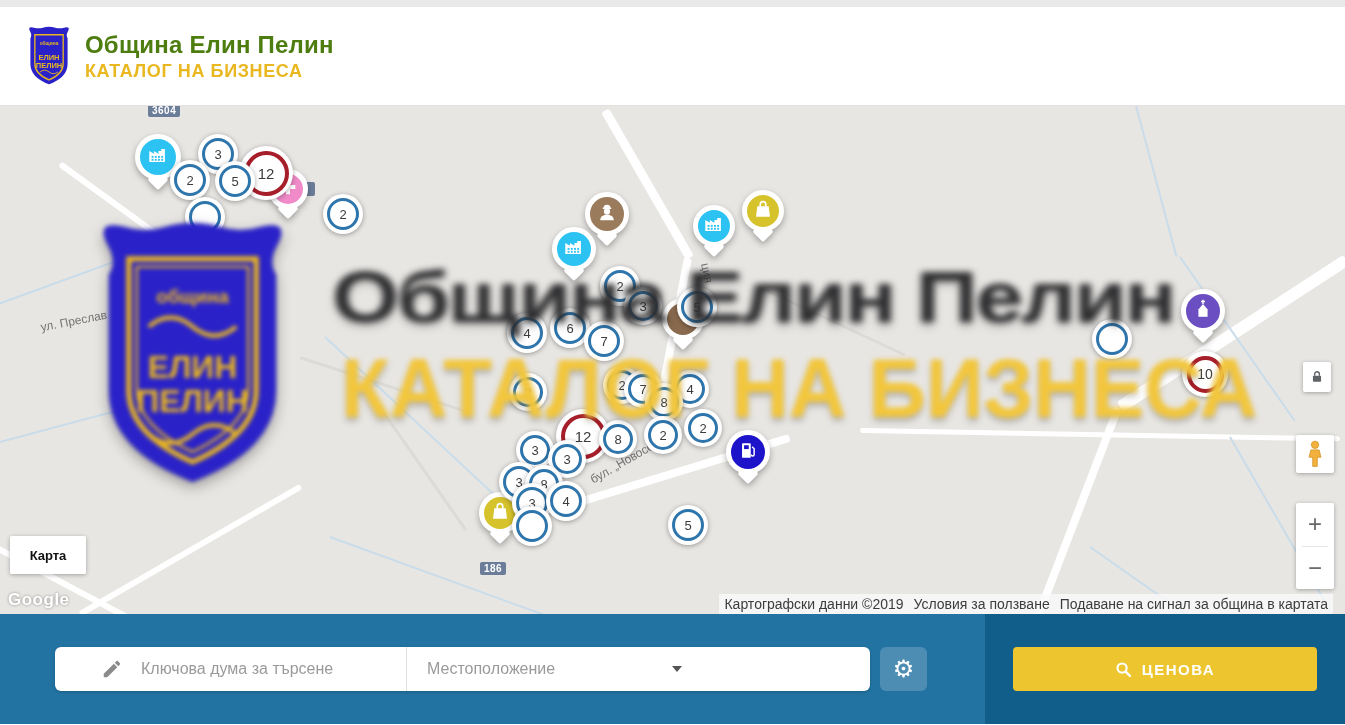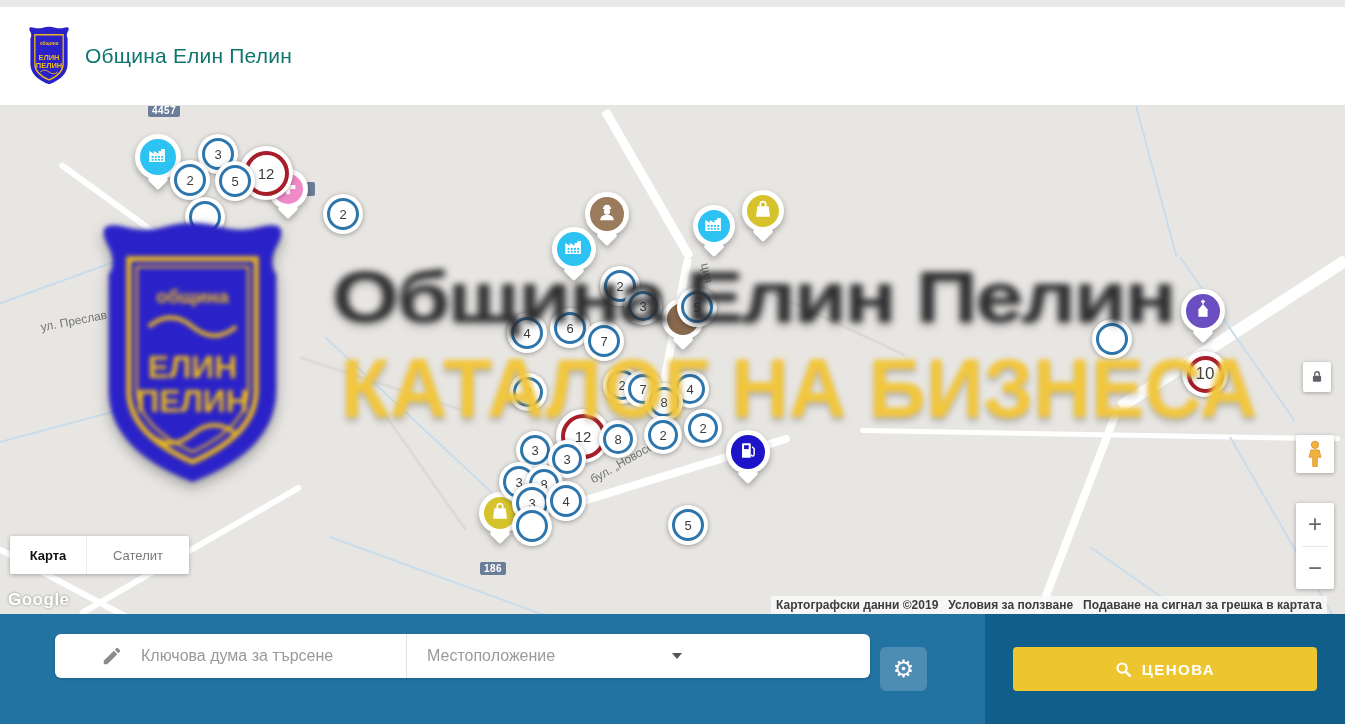--- a/index.html
+++ b/index.html
@@ -2,21 +2,21 @@
 <html><head>
 <meta charset="utf-8">
 <style>
   html,body{margin:0;padding:0;}
   body{width:1345px;height:725px;overflow:hidden;font-family:"Liberation Sans",sans-serif;background:#fff;position:relative;}
 
   
   .topstrip{height:7px;background:#e9e9e9;}
   header{height:99px;background:#fff;border-bottom:1px solid #e2e2e2;display:flex;align-items:center;justify-content:space-between;padding:0 25px;box-sizing:border-box;}
   .logo{display:flex;align-items:center;gap:12px;cursor:pointer;}
-  .logo-title{font-size:21px;font-weight:normal;color:#0f766e;letter-spacing:.2px;}
+  .logo-title{font-size:24px;font-weight:bold;color:#4d7c0f;letter-spacing:.2px;}
   .logo-sub{font-size:18px;font-weight:bold;color:#e9b71f;letter-spacing:.6px;margin-top:2px;}
   nav{display:flex;gap:34px;align-items:center;}
   .nav-item{font-size:15px;font-weight:bold;color:#2f2f33;cursor:pointer;white-space:nowrap;}
   .nav-item span{display:inline-block;transform:scaleX(.92);transform-origin:center;}
 
   
   .map{position:relative;width:1345px;height:508px;background:#e8e6e3;overflow:hidden;}
   .road{position:absolute;background:#ffffff;border-radius:3px;transform-origin:left center;}
   .road.minor{background:#dddbd7;}
   .creek{position:absolute;height:2px;background:#c9dcea;transform-origin:left center;}
@@ -42,28 +42,28 @@
   .maptype .mt{background:#fff;height:38px;display:flex;align-items:center;justify-content:center;font-size:13px;cursor:pointer;}
   .mt-map{width:76px;font-weight:bold;color:#111;}
   .mt-sat{width:102px;color:#787878;border-left:1px solid #ececec;}
   .gbtn{position:absolute;background:#fff;box-shadow:0 1px 4px rgba(0,0,0,.3);border-radius:2px;display:flex;align-items:center;justify-content:center;cursor:pointer;z-index:5;}
   .lock-btn{left:1303px;top:256px;width:28px;height:30px;}
   .pegman-btn{left:1296px;top:329px;width:38px;height:38px;}
   .zoomctl{position:absolute;left:1296px;top:397px;width:38px;height:86px;background:#fff;border-radius:2px;box-shadow:0 1px 4px rgba(0,0,0,.3);display:flex;flex-direction:column;z-index:5;}
   .zoomctl .zbtn{flex:1;display:flex;align-items:center;justify-content:center;font-size:24px;color:#666;cursor:pointer;}
   .zoomctl .zdiv{height:1px;background:#e6e6e6;margin:0 6px;}
   .google-logo{position:absolute;left:8px;bottom:4px;color:#fff;font-size:17px;font-weight:bold;letter-spacing:.5px;text-shadow:0 0 3px rgba(0,0,0,.4);z-index:5;cursor:pointer;}
-  .attribution{position:absolute;right:18px;bottom:0;display:flex;z-index:5;font-size:12px;color:#3c3c3c;font-weight:bold;}
+  .attribution{position:absolute;right:12px;bottom:0;display:flex;z-index:5;font-size:14px;color:#3c3c3c;}
   .attribution span{background:rgba(250,250,250,.8);padding:2px 5px;white-space:nowrap;}
   .attribution .link{cursor:pointer;}
 
   
   .searchbar{position:relative;width:1345px;height:110px;background:#2273a2;}
   .right-panel{position:absolute;right:0;top:0;width:360px;height:110px;background:#115e8a;display:flex;align-items:center;justify-content:center;}
-  .fields{position:absolute;left:55px;top:20px;width:815px;height:44px;background:#fff;border-radius:6px;display:flex;align-items:stretch;box-shadow:0 1px 3px rgba(0,0,0,.2);}
+  .fields{position:absolute;left:55px;top:33px;width:815px;height:44px;background:#fff;border-radius:6px;display:flex;align-items:stretch;box-shadow:0 1px 3px rgba(0,0,0,.2);}
   .field{display:flex;align-items:center;color:#9a9a9a;font-size:16px;position:relative;}
   .field.keyword{width:305px;padding-left:46px;gap:16px;}
   .field.sel{width:255px;padding-left:20px;border-left:1px solid #e0e0e0;justify-content:space-between;padding-right:22px;cursor:pointer;}
   .field input{border:none;outline:none;font-size:16px;color:#555;width:210px;font-family:"Liberation Sans",sans-serif;}
   .field input::placeholder{color:#9a9a9a;}
   .chev{width:0;height:0;border-left:5px solid transparent;border-right:5px solid transparent;border-top:6px solid #555;}
   .gear-btn{position:absolute;left:880px;top:33px;width:47px;height:44px;background:#4d8cb3;border:none;border-radius:6px;color:#fff;font-size:24px;line-height:1;cursor:pointer;display:flex;align-items:center;justify-content:center;}
   .search-btn{width:304px;height:44px;background:#ecc52f;border:none;border-radius:4px;color:#fff;font-size:15px;font-weight:bold;letter-spacing:1.5px;display:flex;align-items:center;justify-content:center;gap:10px;cursor:pointer;font-family:"Liberation Sans",sans-serif;}
 </style>
 </head>
@@ -75,20 +75,21 @@
     <svg width="48" height="62" viewBox="0 0 108 140">
       <path d="M12 16 Q4 2 20 6 Q30 9 40 6 Q54 2 68 6 Q78 9 88 6 Q104 2 96 16 Q92 24 96 30 L96 88 Q96 118 54 134 Q12 118 12 88 L12 30 Q16 24 12 16 Z" fill="#2a22c8"></path>
       <path d="M22 22 L86 22 L86 88 Q86 110 54 124 Q22 110 22 88 Z" fill="none" stroke="#e9b71f" stroke-width="3"></path>
       <text x="54" y="46" text-anchor="middle" fill="#e9b71f" font-size="11" font-weight="bold" font-family="Liberation Sans, sans-serif">община</text>
       <text x="54" y="78" text-anchor="middle" fill="#e9b71f" font-size="17" font-weight="bold" font-family="Liberation Sans, sans-serif">ЕЛИН</text>
       <text x="54" y="96" text-anchor="middle" fill="#e9b71f" font-size="17" font-weight="bold" font-family="Liberation Sans, sans-serif">ПЕЛИН</text>
       <path d="M34 106 q10 -8 20 0 q10 8 20 0" fill="none" stroke="#e9b71f" stroke-width="2"></path>
     </svg>
     <div class="logo-text">
       <div class="logo-title">Община Елин Пелин</div>
+      <div class="logo-sub">КАТАЛОГ НА БИЗНЕСА</div>
     </div>
   </div>
 </header>
 
 <div class="map">
 
   <div class="road" style="left:60px;top:55px;width:190px;height:6px;transform:rotate(36deg);"></div>
   <div class="road" style="left:605px;top:0;width:170px;height:9px;transform:rotate(60deg);"></div>
   <div class="road" style="left:688px;top:148px;width:186px;height:8px;transform:rotate(101deg);"></div>
   <div class="road" style="left:560px;top:398px;width:240px;height:8px;transform:rotate(-17deg);"></div>
@@ -104,21 +105,21 @@
   <div class="creek" style="left:-10px;top:200px;width:170px;transform:rotate(-20deg);"></div>
   <div class="creek" style="left:0;top:335px;width:230px;transform:rotate(-15deg);"></div>
   <div class="creek" style="left:325px;top:230px;width:260px;transform:rotate(43deg);"></div>
   <div class="creek" style="left:330px;top:430px;width:400px;transform:rotate(20deg);"></div>
   <div class="creek" style="left:1135px;top:-5px;width:160px;transform:rotate(75deg);"></div>
   <div class="creek" style="left:1180px;top:150px;width:200px;transform:rotate(55deg);"></div>
   <div class="creek" style="left:1230px;top:330px;width:230px;transform:rotate(60deg);"></div>
   <div class="creek" style="left:1090px;top:440px;width:240px;transform:rotate(35deg);"></div>
 
   <div id="map-labels">
-      <div class="road-label" style="left: 148px; top: -2px;">4457</div>
+      <div class="road-label" style="left: 148px; top: -2px;">3604</div>
       <div class="road-label" style="left: 480px; top: 456px;">186</div>
       <div class="road-label" style="left: 297px; top: 76px; width: 10px; height: 12px;"></div>
       <div class="street-label" style="left: 40px; top: 208px; transform: rotate(-11deg);">ул. Преслав</div>
       <div class="street-label" style="left: 586px; top: 348px; transform: rotate(-30deg);">бул. „Новосел</div>
       <div class="street-label" style="left: 697px; top: 160px; transform: rotate(78deg);">ция</div>
     </div>
   <div id="markers">
       <div class="pin" style="left: 268px; top: 63px; width: 40px; height: 40px;">
         <div class="pin-tail"></div>
         <div class="pin-disc" style="background:#f08ac8">
@@ -375,41 +376,40 @@
           <span style="font-size:13px">5</span>
         </div>
       </div>
       <div class="cluster" style="left: 1092px; top: 213px; width: 40px; height: 40px;">
         <div class="ring" style="width:32px;height:32px;border:3px solid #2e75ac">
           <span style="font-size:13px"></span>
         </div>
       </div>
       <div class="cluster" style="left: 1182px; top: 245px; width: 46px; height: 46px;">
         <div class="ring" style="width:37px;height:37px;border:4px solid #a61e2a">
-          <span style="font-size:17px">10</span>
+          <span style="font-size:14px">10</span>
         </div>
       </div>
     </div>
 
   <svg class="wm wm-shield" width="215" height="285" viewBox="0 0 108 140">
     <path d="M12 16 Q4 2 20 6 Q30 9 40 6 Q54 2 68 6 Q78 9 88 6 Q104 2 96 16 Q92 24 96 30 L96 88 Q96 118 54 134 Q12 118 12 88 L12 30 Q16 24 12 16 Z" fill="#2a22c8"></path>
     <path d="M22 22 L86 22 L86 88 Q86 110 54 124 Q22 110 22 88 Z" fill="none" stroke="#e9b71f" stroke-width="2.6"></path>
     <path d="M26 26 L82 26 L82 87 Q82 106 54 119 Q26 106 26 87 Z" fill="none" stroke="#e9b71f" stroke-width="1.2"></path>
     <text x="54" y="44" text-anchor="middle" fill="#e9b71f" font-size="9.5" font-weight="bold" font-family="Liberation Sans, sans-serif">община</text>
     <path d="M32 56 q11 -9 22 0 q11 9 22 0" fill="none" stroke="#e9b71f" stroke-width="2"></path>
     <text x="54" y="82" text-anchor="middle" fill="#e9b71f" font-size="16" font-weight="bold" font-family="Liberation Sans, sans-serif">ЕЛИН</text>
     <text x="54" y="99" text-anchor="middle" fill="#e9b71f" font-size="16" font-weight="bold" font-family="Liberation Sans, sans-serif">ПЕЛИН</text>
     <path d="M32 110 q11 9 22 0 q11 -9 22 0" fill="none" stroke="#e9b71f" stroke-width="2"></path>
   </svg>
   <div class="wm wm-line1">Община Елин Пелин</div>
   <div class="wm wm-line2">КАТАЛОГ НА БИЗНЕСА</div>
 
   <div class="maptype">
     <div class="mt mt-map">Карта</div>
-    <div class="mt mt-sat">Сателит</div>
   </div>
 
   <div class="gbtn lock-btn">
     <svg width="14" height="16" viewBox="0 0 24 24">
       <path d="M8 10V7a4 4 0 0 1 8 0v3" stroke="#5f6368" stroke-width="2.4" fill="none"></path>
       <rect x="5" y="10" width="14" height="10" rx="1.5" fill="#5f6368"></rect>
     </svg>
   </div>
 
   <div class="gbtn pegman-btn">
@@ -423,21 +423,21 @@
     <div class="zbtn">+</div>
     <div class="zdiv"></div>
     <div class="zbtn">−</div>
   </div>
 
   <div class="google-logo">Google</div>
 
   <div class="attribution">
     <span>Картографски данни ©2019</span>
     <span class="link">Условия за ползване</span>
-    <span class="link">Подаване на сигнал за грешка в картата</span>
+    <span class="link">Подаване на сигнал за община в картата</span>
   </div>
 </div>
 
 <div class="searchbar">
   <div class="fields">
     <div class="field keyword">
       <svg width="22" height="22" viewBox="0 0 24 24">
         <path d="M3 17.2V21h3.8L17.8 10 14 6.2 3 17.2zM20.7 7.1a1 1 0 0 0 0-1.4L18.3 3.3a1 1 0 0 0-1.4 0l-1.8 1.8 3.8 3.8 1.8-1.8z" fill="#8b8b8b"></path>
       </svg>
       <input type="text" placeholder="Ключова дума за търсене" style="">

